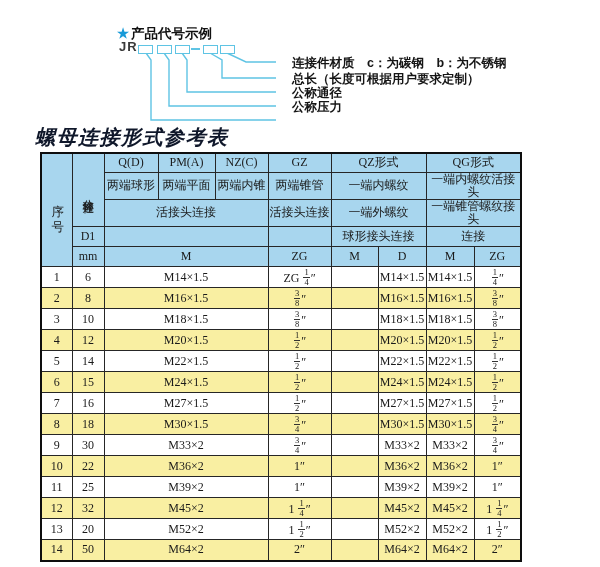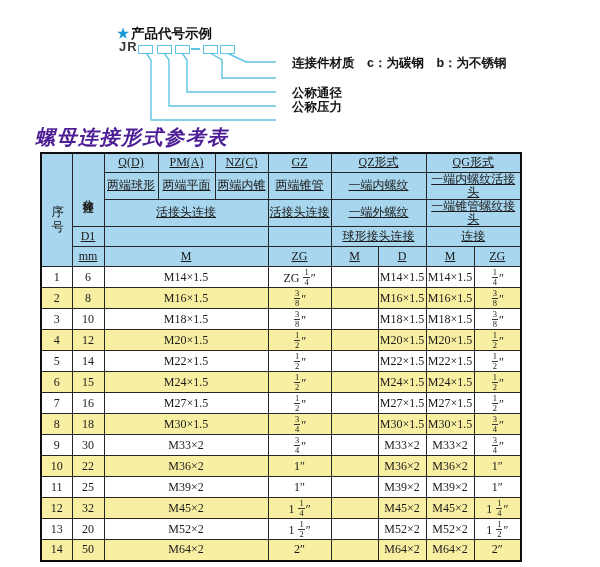--- a/index.html
+++ b/index.html
@@ -12,36 +12,36 @@
   .diagram-title{position:absolute;left:117px;top:25px;font-size:13.5px;font-weight:bold;color:#111;}
   .diagram-title .star{color:#189ad8;margin-right:2px;}
   .code-prefix{position:absolute;left:119px;top:39px;font-size:13px;font-weight:bold;color:#3a3a3a;letter-spacing:1px;}
   .code-box{position:absolute;top:45px;width:13px;height:7px;border:1.5px solid #5fc4e4;background:#fff;}
   .code-dash{position:absolute;top:48px;left:191px;width:9px;height:2px;background:#5fc4e4;}
   .lines-svg{position:absolute;left:0;top:0;width:600px;height:150px;}
   .diagram-label{position:absolute;left:292px;height:14px;font-size:12.5px;font-weight:bold;color:#151515;white-space:nowrap;}
   
   .table-title{
     position:absolute;left:35px;top:124px;font-family:"Liberation Serif",serif;
-    font-size:20px;font-weight:bold;font-style:italic;letter-spacing:1.5px;color:#4c1d95;
+    font-size:20px;font-weight:bold;font-style:italic;letter-spacing:1.5px;color:#0f172a;
   }
   
   table.ref{
     position:absolute;left:40px;top:152px;width:480px;
     border-collapse:collapse;table-layout:fixed;
     border:2px solid #0e0e0e;
     font-family:"Liberation Serif",serif;font-size:12px;color:#1a1a1a;
   }
   table.ref td{
     border:1px solid #262626;text-align:center;vertical-align:middle;
     padding:0;overflow:hidden;line-height:1.1;
   }
   tr.hr1{height:19px;} tr.hr2{height:24px;} tr.hr3{height:24px;}
   tr.hr4{height:20px;} tr.hr5{height:20px;}
-  thead td{background:#a8d6ee;text-decoration:underline;}
+  thead td{background:#a8d6ee;}
   tbody tr{height:21px;}
   tbody tr.yellow td{background:#f9efa2;}
   tbody tr.white td{background:#ffffff;}
   .vtext{writing-mode:vertical-rl;text-orientation:upright;display:inline-block;}
   .seq-v{letter-spacing:17px;font-size:12.5px;padding-top:4px;}
   .dn-v{letter-spacing:1px;font-size:11.5px;}
   
   .frac{display:inline-block;vertical-align:-4px;text-align:center;line-height:1;margin:0 1px;}
   .frac .fn{display:block;font-size:8.5px;border-bottom:1px solid #333;padding:0 1px 0.5px 1px;}
   .frac .fd{display:block;font-size:8.5px;padding-top:0.5px;}
@@ -65,20 +65,21 @@
   <div class="code-prefix">JR</div>
 
   <div class="code-box" style="left:138px"></div>
   <div class="code-box" style="left:157px"></div>
   <div class="code-box" style="left:175px"></div>
   <div class="code-dash"></div>
   <div class="code-box" style="left:203px"></div>
   <div class="code-box" style="left:220px"></div>
 
   <div class="diagram-label" style="top:55px">连接件材质　c：为碳钢　b：为不锈钢</div>
+  <div class="diagram-label" style="top:71px">总长（长度可根据用户要求定制）</div>
   <div class="diagram-label" style="top:85px">公称通径</div>
   <div class="diagram-label" style="top:99px">公称压力</div>
 </div>
 
 <div class="table-title">螺母连接形式参考表</div>
 
 <table class="ref">
   <colgroup>
     <col style="width:31px">
       <col style="width:32px">

